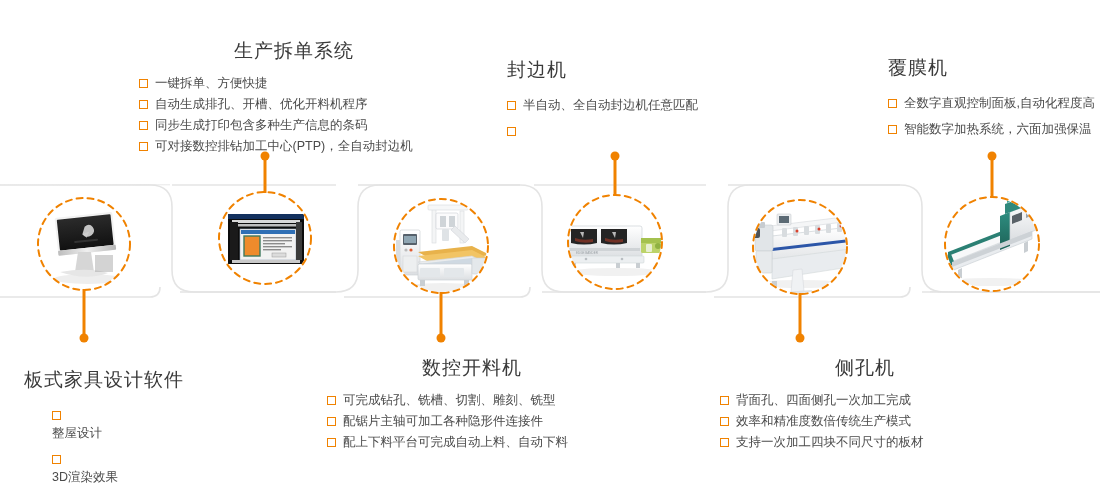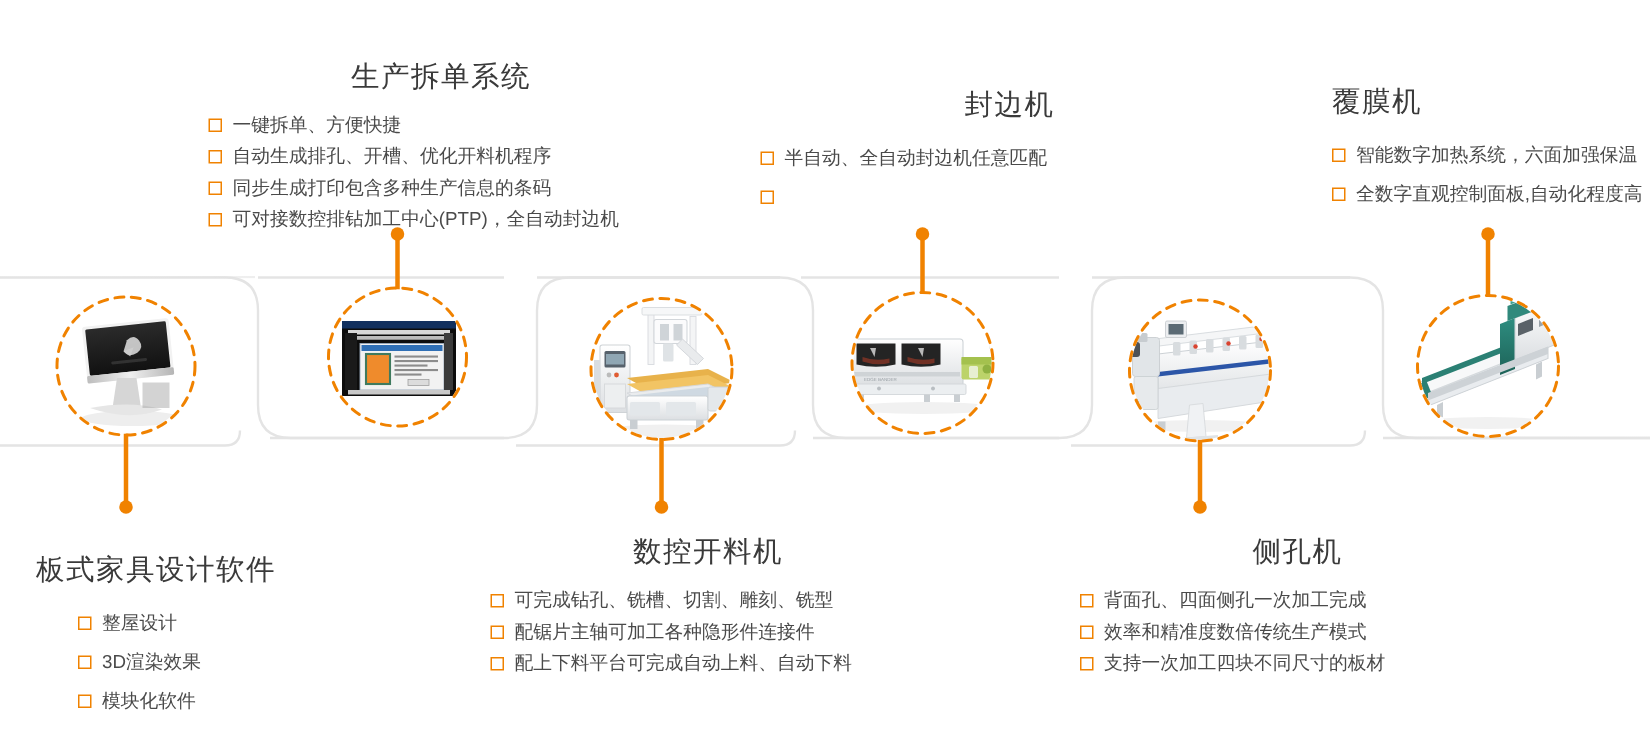--- a/index.html
+++ b/index.html
@@ -43,29 +43,29 @@
     margin:6px 7px 0 0;
     flex:0 0 auto;
   }
   .block.loose li{line-height:26px;}
   .block.loose li .bx{margin-top:9px;}
 
   
   #blk-split{left:139px;top:38px;}
   #blk-split .title{text-align:center;width:310px;}
   #blk-edge{left:507px;top:57px;}
-  #blk-edge .title{text-align:right;width:196px;}
+  #blk-edge .title{text-align:left;width:196px;}
   #blk-lam{left:888px;top:55px;}
   #blk-lam .title{text-align:left;width:205px;}
 
   
   #blk-design{left:24px;top:355px;margin-top:12px;}
   #blk-design .title{text-align:left;}
   #blk-design ul{padding-left:28px;}
-  #blk-design li{line-height:26px;}
+  #blk-design li{line-height:26px;flex-direction:column;}
   #blk-design li .bx{margin-top:9px;}
   #blk-cnc{left:327px;top:355px;}
   #blk-cnc .title{text-align:center;width:290px;}
   #blk-side{left:720px;top:355px;}
   #blk-side .title{text-align:center;width:290px;}
 </style>
 </head>
 <body>
 
 <div id="stage">
@@ -384,25 +384,25 @@
           <span class="bx"></span>
         </li>
     </ul>
   </div>
 
   <div class="block loose" id="blk-lam">
     <div class="title">覆膜机</div>
     <ul>
       <li>
           <span class="bx"></span>
+          <span>全数字直观控制面板,自动化程度高</span>
+        </li>
+      <li>
+          <span class="bx"></span>
           <span>智能数字加热系统，六面加强保温</span>
-        </li>
-      <li>
-          <span class="bx"></span>
-          <span>全数字直观控制面板,自动化程度高</span>
         </li>
     </ul>
   </div>
 
   <div class="block" id="blk-design">
     <div class="title">板式家具设计软件</div>
     <ul>
       <li>
           <span class="bx"></span>
           <span>整屋设计</span>

